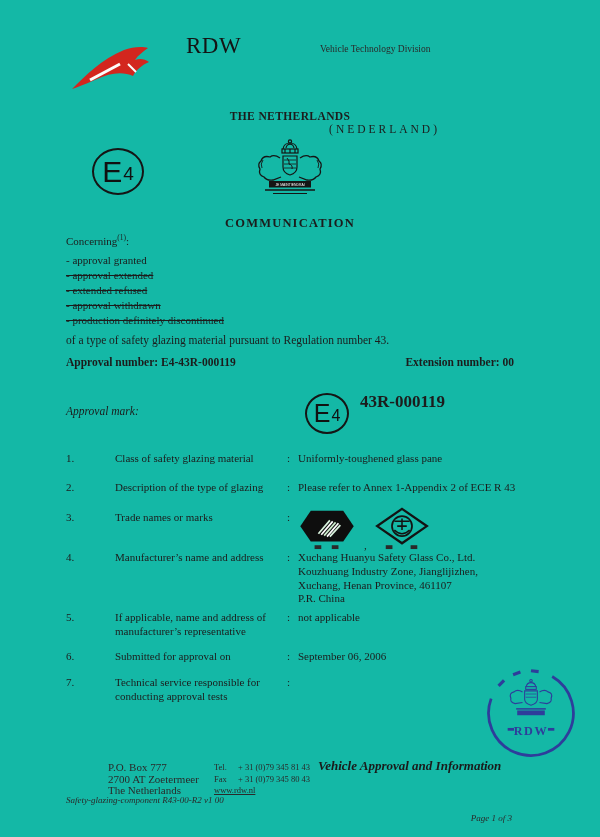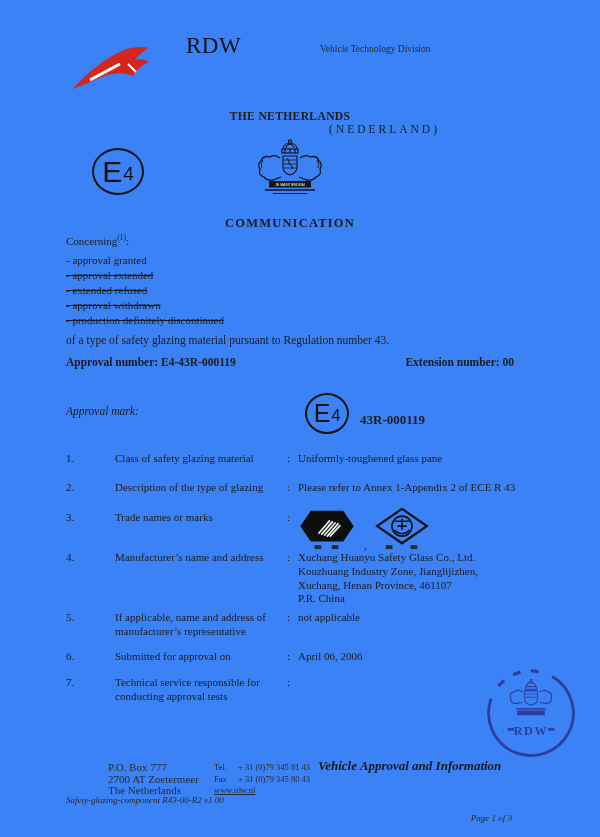--- a/index.html
+++ b/index.html
@@ -1,20 +1,20 @@
 <!DOCTYPE html>
 <html><head>
 <meta charset="utf-8">
 <style>
   * { margin:0; padding:0; box-sizing:border-box; }
   html,body { background:#888; }
   body { font-family:"Liberation Serif", serif; }
   .page {
     position:relative; width:600px; height:837px; margin:0 auto;
-    background:#3b82f6; color:#1c1c1c; overflow:hidden;
+    background:#14b8a6; color:#1c1c1c; overflow:hidden;
   }
   .abs { position:absolute; }
 
   
   .org-name { font-size:23px; letter-spacing:.5px; color:#141414; }
   .division { font-size:9.5px; color:#2a2a2a; }
 
   
   .title-block { left:140px; top:110px; width:300px; text-align:center; }
   .country { font-weight:bold; font-size:11.5px; letter-spacing:.4px; }
@@ -41,21 +41,21 @@
   .concern-list { margin-top:4px; }
   .struck { text-decoration:line-through; text-decoration-thickness:1.4px; }
   .subject { margin-top:5px; font-size:11.5px; }
 
   
   .approval-row { left:66px; top:356px; width:448px; display:flex; justify-content:space-between;
     font-weight:bold; font-size:11.5px; }
   .mark-row { left:66px; top:392px; width:448px; height:44px; }
   .mark-label { position:absolute; left:0; top:13px; font-style:italic; font-size:11.5px; }
   .mark-circle { position:absolute; left:239px; top:1px; }
-  .mark-number { position:absolute; left:294px; top:20px; font-weight:bold; font-size:13px; }
+  .mark-number { position:absolute; left:294px; top:0; font-weight:bold; font-size:17px; }
 
   
   .item-row { left:66px; width:470px; display:grid;
     grid-template-columns:49px 172px 11px auto;
     font-size:11px; line-height:13.8px; align-items:start; }
   .preline { white-space:pre-line; }
   .logos-line { display:flex; align-items:flex-end; gap:8px; margin-top:-4px; }
   .tm-comma { font-size:11px; line-height:10px; }
 
   
@@ -209,21 +209,21 @@
     <span class="preline">If applicable, name and address of
 manufacturer’s representative</span>
     <span>:</span>
     <span>not applicable</span>
   </div>
 
   <div class="abs item-row" style="top:650px">
     <span>6.</span>
     <span>Submitted for approval on</span>
     <span>:</span>
-    <span>April 06, 2006</span>
+    <span>September 06, 2006</span>
   </div>
 
   <div class="abs item-row" style="top:676px">
     <span>7.</span>
     <span class="preline">Technical service responsible for
 conducting approval tests</span>
     <span>:</span>
   </div>
 
   <svg class="abs stamp" width="106" height="106" viewBox="0 0 100 100">

